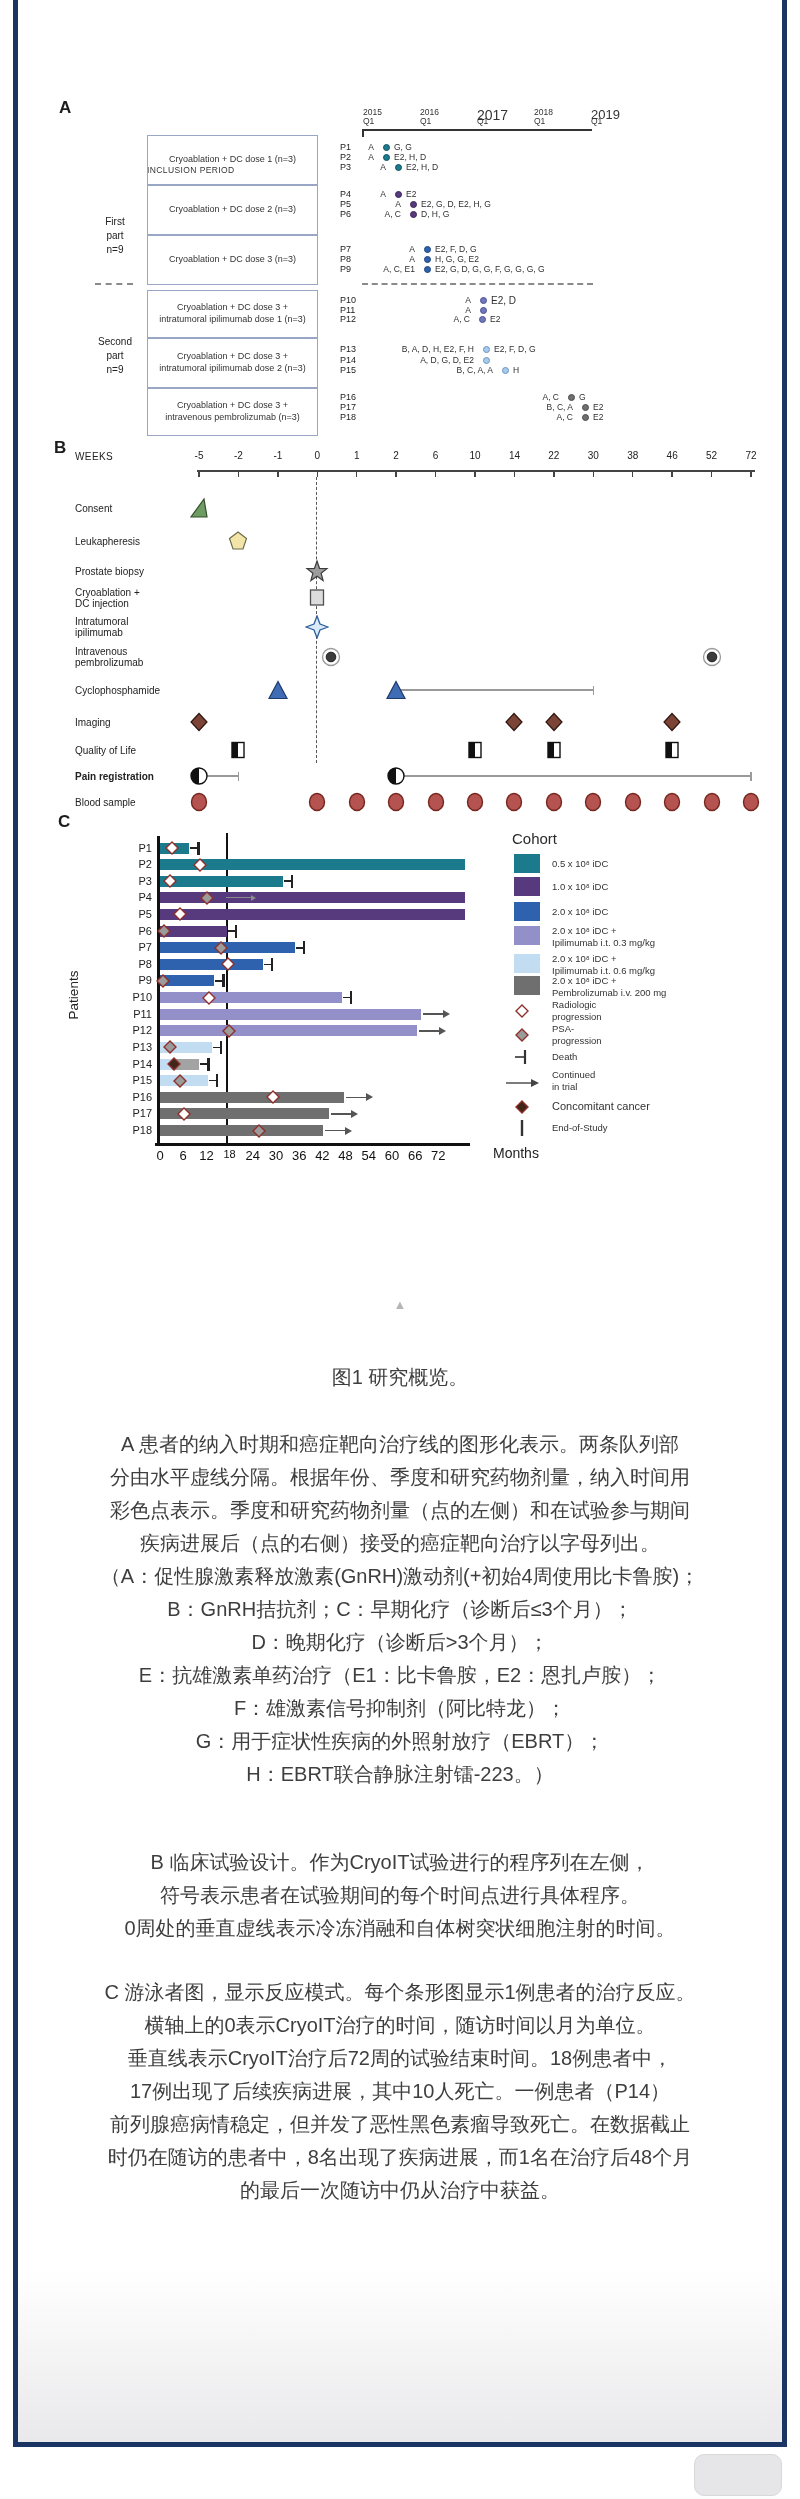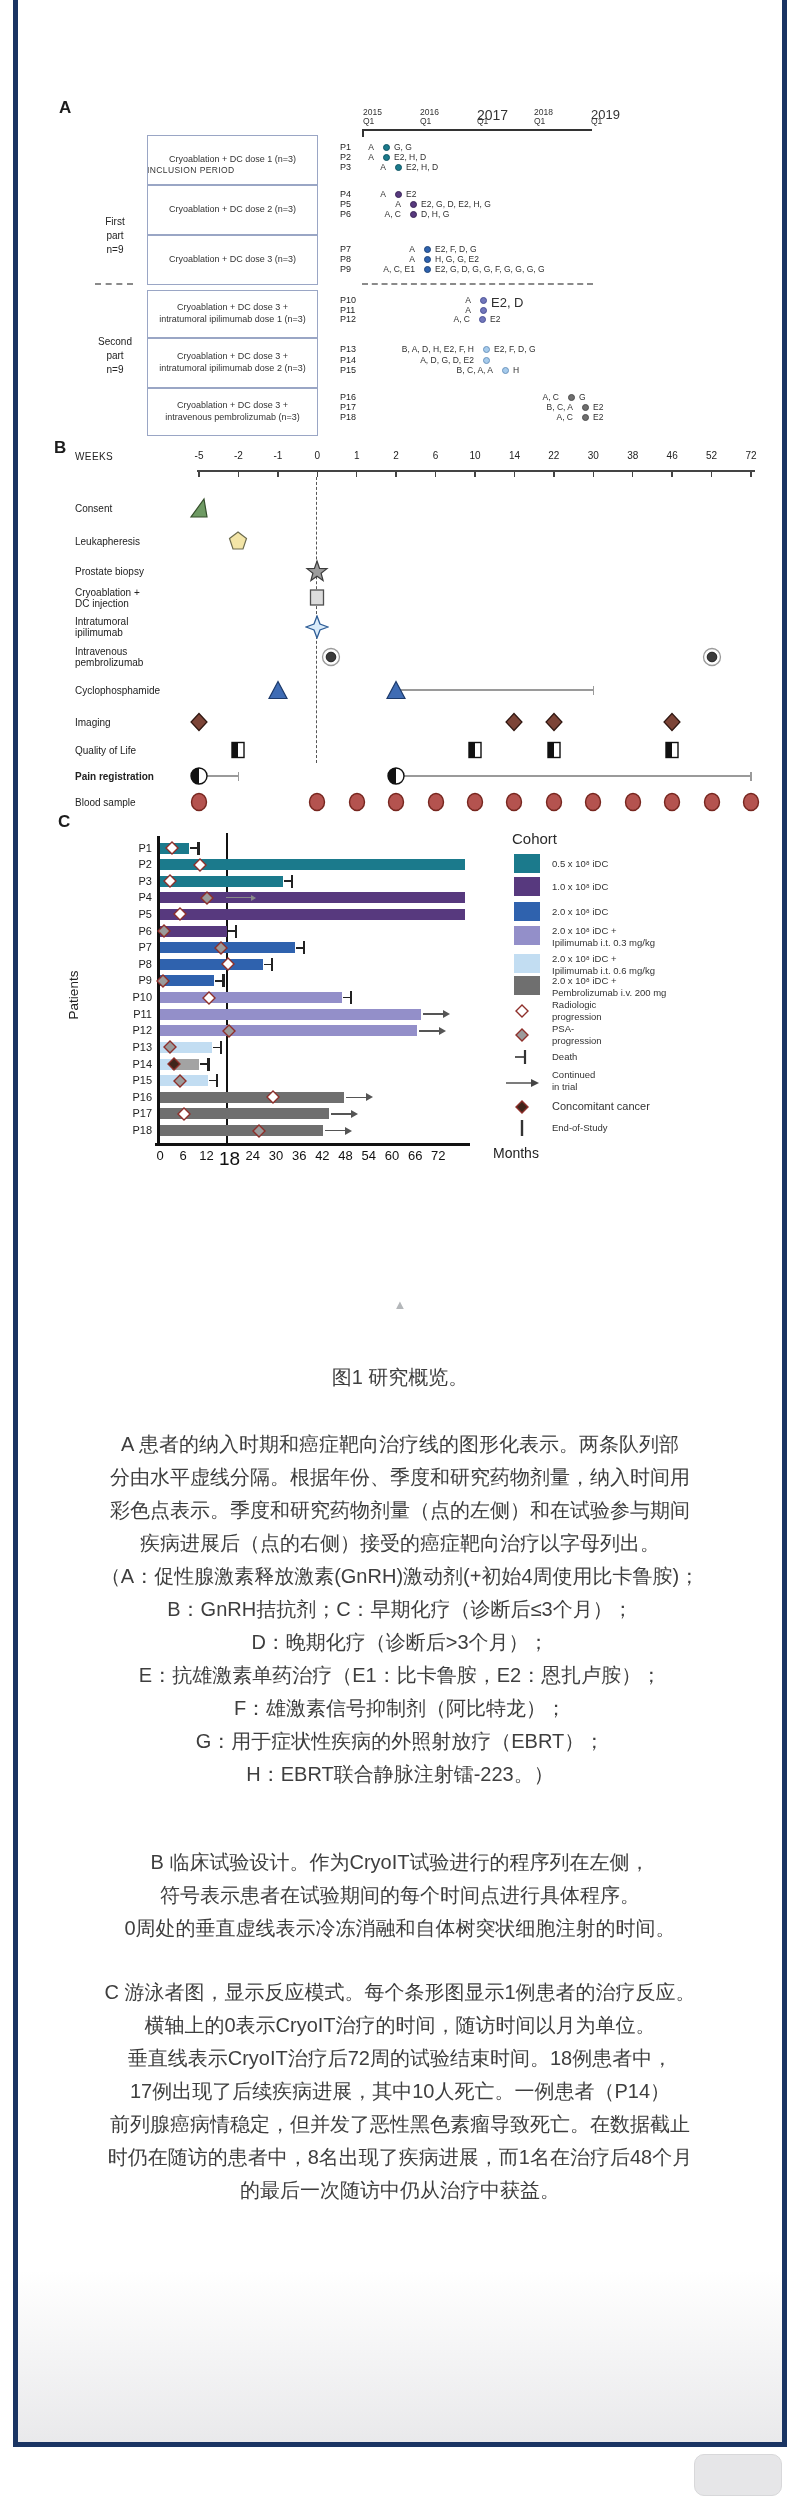--- a/index.html
+++ b/index.html
@@ -88,21 +88,21 @@
       <div style="position: absolute; left: 289px; top: 254px; width: 126px; text-align: right; font-size: 8.5px; color: rgb(47, 47, 47);">A</div>
       <div style="position: absolute; left: 423.5px; top: 256px; width: 7px; height: 7px; border-radius: 50%; background: rgb(47, 98, 174); border: 1px solid rgb(29, 68, 121); box-sizing: border-box;"></div>
       <div style="position: absolute; left: 435px; top: 254px; width: 190px; font-size: 8.5px; color: rgb(47, 47, 47);">H, G, G, E2</div>
       <div style="position: absolute; left: 340px; top: 264px; width: 24px; font-size: 9px; color: rgb(34, 34, 34);">P9</div>
       <div style="position: absolute; left: 289px; top: 264px; width: 126px; text-align: right; font-size: 8.5px; color: rgb(47, 47, 47);">A, C, E1</div>
       <div style="position: absolute; left: 423.5px; top: 266px; width: 7px; height: 7px; border-radius: 50%; background: rgb(47, 98, 174); border: 1px solid rgb(29, 68, 121); box-sizing: border-box;"></div>
       <div style="position: absolute; left: 435px; top: 264px; width: 190px; font-size: 8.5px; color: rgb(47, 47, 47);">E2, G, D, G, G, F, G, G, G, G</div>
       <div style="position: absolute; left: 340px; top: 295px; width: 24px; font-size: 9px; color: rgb(34, 34, 34);">P10</div>
       <div style="position: absolute; left: 345px; top: 295px; width: 126px; text-align: right; font-size: 8.5px; color: rgb(47, 47, 47);">A</div>
       <div style="position: absolute; left: 479.5px; top: 297px; width: 7px; height: 7px; border-radius: 50%; background: rgb(113, 119, 187); border: 1px solid rgb(74, 80, 150); box-sizing: border-box;"></div>
-      <div style="position: absolute; left: 491px; top: 295px; width: 190px; font-size: 13px; color: rgb(47, 47, 47);">E2, D</div>
+      <div style="position: absolute; left: 491px; top: 295px; width: 190px; font-size: 10px; color: rgb(47, 47, 47);">E2, D</div>
       <div style="position: absolute; left: 340px; top: 305px; width: 24px; font-size: 9px; color: rgb(34, 34, 34);">P11</div>
       <div style="position: absolute; left: 345px; top: 305px; width: 126px; text-align: right; font-size: 8.5px; color: rgb(47, 47, 47);">A</div>
       <div style="position: absolute; left: 479.5px; top: 307px; width: 7px; height: 7px; border-radius: 50%; background: rgb(113, 119, 187); border: 1px solid rgb(74, 80, 150); box-sizing: border-box;"></div>
       <div style="position: absolute; left: 340px; top: 314px; width: 24px; font-size: 9px; color: rgb(34, 34, 34);">P12</div>
       <div style="position: absolute; left: 344px; top: 314px; width: 126px; text-align: right; font-size: 8.5px; color: rgb(47, 47, 47);">A, C</div>
       <div style="position: absolute; left: 478.5px; top: 316px; width: 7px; height: 7px; border-radius: 50%; background: rgb(113, 119, 187); border: 1px solid rgb(74, 80, 150); box-sizing: border-box;"></div>
       <div style="position: absolute; left: 490px; top: 314px; width: 190px; font-size: 8.5px; color: rgb(47, 47, 47);">E2</div>
       <div style="position: absolute; left: 340px; top: 344px; width: 24px; font-size: 9px; color: rgb(34, 34, 34);">P13</div>
       <div style="position: absolute; left: 348px; top: 344px; width: 126px; text-align: right; font-size: 8.5px; color: rgb(47, 47, 47);">B, A, D, H, E2, F, H</div>
       <div style="position: absolute; left: 482.5px; top: 346px; width: 7px; height: 7px; border-radius: 50%; background: rgb(166, 203, 236); border: 1px solid rgb(107, 148, 189); box-sizing: border-box;"></div>
@@ -290,21 +290,21 @@
   <div class="abs patients-label">Patients</div>
   <div class="abs months-label">Months</div>
   <div class="abs legend-title">Cohort</div>
   <div id="panelC">
       <div style="position: absolute; left: 157px; top: 836px; width: 2.5px; height: 308px; background: rgb(17, 17, 17);"></div>
       <div style="position: absolute; left: 225.722px; top: 833px; width: 2px; height: 311px; background: rgb(17, 17, 17);"></div>
       <div style="position: absolute; left: 155px; top: 1143px; width: 315px; height: 2.5px; background: rgb(17, 17, 17);"></div>
       <div style="position: absolute; left: 148px; top: 1148px; width: 24px; text-align: center; font-size: 13px; color: rgb(17, 17, 17);">0</div>
       <div style="position: absolute; left: 171.196px; top: 1148px; width: 24px; text-align: center; font-size: 13px; color: rgb(17, 17, 17);">6</div>
       <div style="position: absolute; left: 194.392px; top: 1148px; width: 24px; text-align: center; font-size: 13px; color: rgb(17, 17, 17);">12</div>
-      <div style="position: absolute; left: 217.588px; top: 1148px; width: 24px; text-align: center; font-size: 19px; color: rgb(17, 17, 17);">18</div>
+      <div style="position: absolute; left: 217.588px; top: 1148px; width: 24px; text-align: center; font-size: 11px; color: rgb(17, 17, 17);">18</div>
       <div style="position: absolute; left: 240.784px; top: 1148px; width: 24px; text-align: center; font-size: 13px; color: rgb(17, 17, 17);">24</div>
       <div style="position: absolute; left: 263.98px; top: 1148px; width: 24px; text-align: center; font-size: 13px; color: rgb(17, 17, 17);">30</div>
       <div style="position: absolute; left: 287.176px; top: 1148px; width: 24px; text-align: center; font-size: 13px; color: rgb(17, 17, 17);">36</div>
       <div style="position: absolute; left: 310.372px; top: 1148px; width: 24px; text-align: center; font-size: 13px; color: rgb(17, 17, 17);">42</div>
       <div style="position: absolute; left: 333.568px; top: 1148px; width: 24px; text-align: center; font-size: 13px; color: rgb(17, 17, 17);">48</div>
       <div style="position: absolute; left: 356.764px; top: 1148px; width: 24px; text-align: center; font-size: 13px; color: rgb(17, 17, 17);">54</div>
       <div style="position: absolute; left: 379.96px; top: 1148px; width: 24px; text-align: center; font-size: 13px; color: rgb(17, 17, 17);">60</div>
       <div style="position: absolute; left: 403.156px; top: 1148px; width: 24px; text-align: center; font-size: 13px; color: rgb(17, 17, 17);">66</div>
       <div style="position: absolute; left: 426.352px; top: 1148px; width: 24px; text-align: center; font-size: 13px; color: rgb(17, 17, 17);">72</div>
       <div style="position: absolute; left: 118px; top: 841.5px; width: 34px; text-align: right; font-size: 11px; color: rgb(34, 34, 34);">P1</div>

